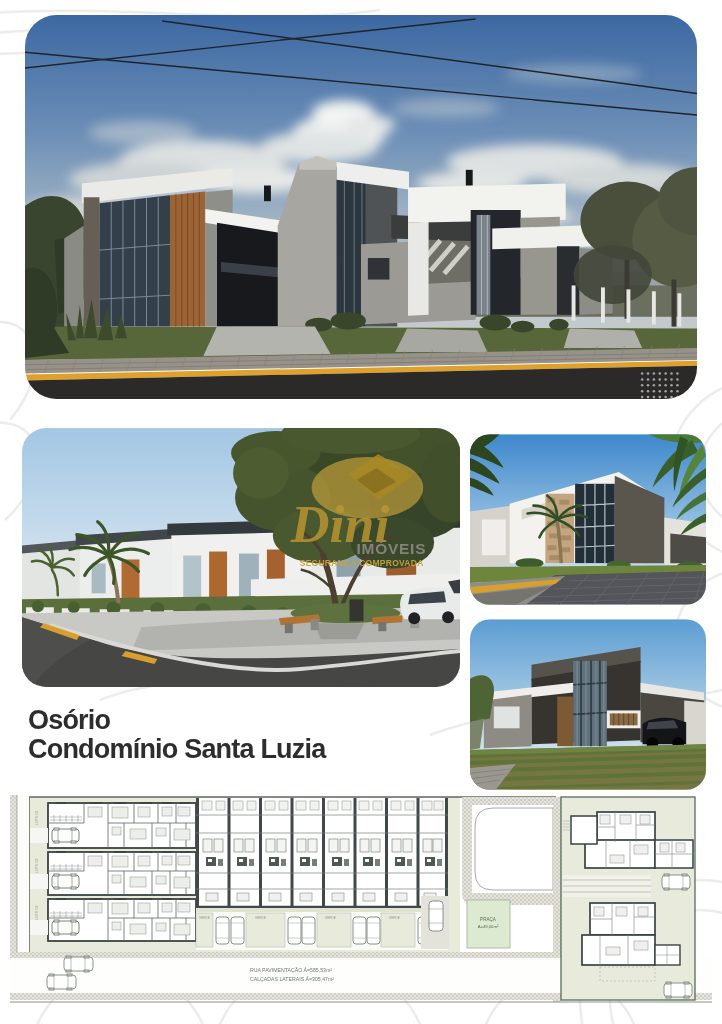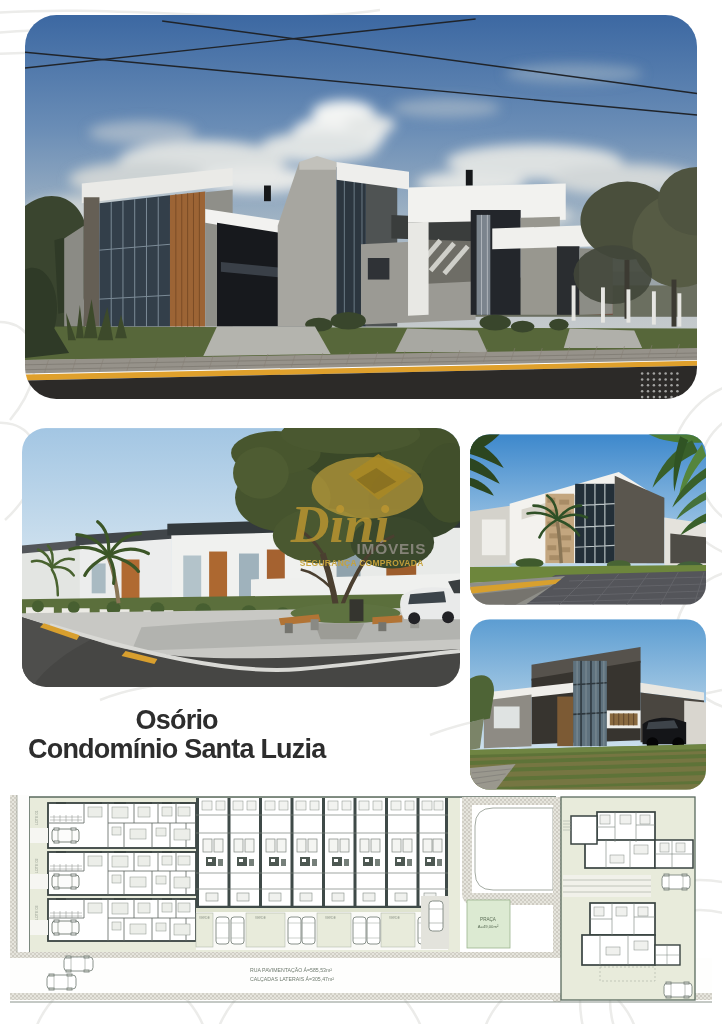--- a/index.html
+++ b/index.html
@@ -591,21 +591,21 @@
 
     <path d="M0,132 L238,126 L238,131 L0,137 Z" fill="#6f8442"></path>
 
     <path d="M0,150 L46,146 L26,172 L0,172 Z" fill="#9a988e"></path>
     <g stroke="#82807a" stroke-width="0.8">
         <path d="M2,155 L42,151 M0,161 L36,156 M0,167 L30,162"></path>
       </g>
   </g>
 </svg>
 
-<div class="abs" style="left:28px;top:706px;color:#2d2d2d;font-weight:bold;font-size:27px;line-height:29px;letter-spacing:-0.8px;text-align:center;">Osório<br>Condomínio Santa Luzia</div>
+<div class="abs" style="left:28px;top:706px;color:#2d2d2d;font-weight:bold;font-size:27px;line-height:29px;letter-spacing:-0.8px;">Osório<br>Condomínio Santa Luzia</div>
 
 <svg class="abs" style="left:0;top:795px" width="722" height="222" viewBox="0 0 722 222">
   <defs>
     <pattern id="hx" width="4" height="4" patternUnits="userSpaceOnUse">
       <rect width="4" height="4" fill="#e6e5dd"></rect>
       <circle cx="1" cy="1" r="0.7" fill="#a39f94"></circle>
       <circle cx="3" cy="3" r="0.7" fill="#b0aca1"></circle>
     </pattern>
   </defs>
   <g font-family="Liberation Sans, sans-serif">

